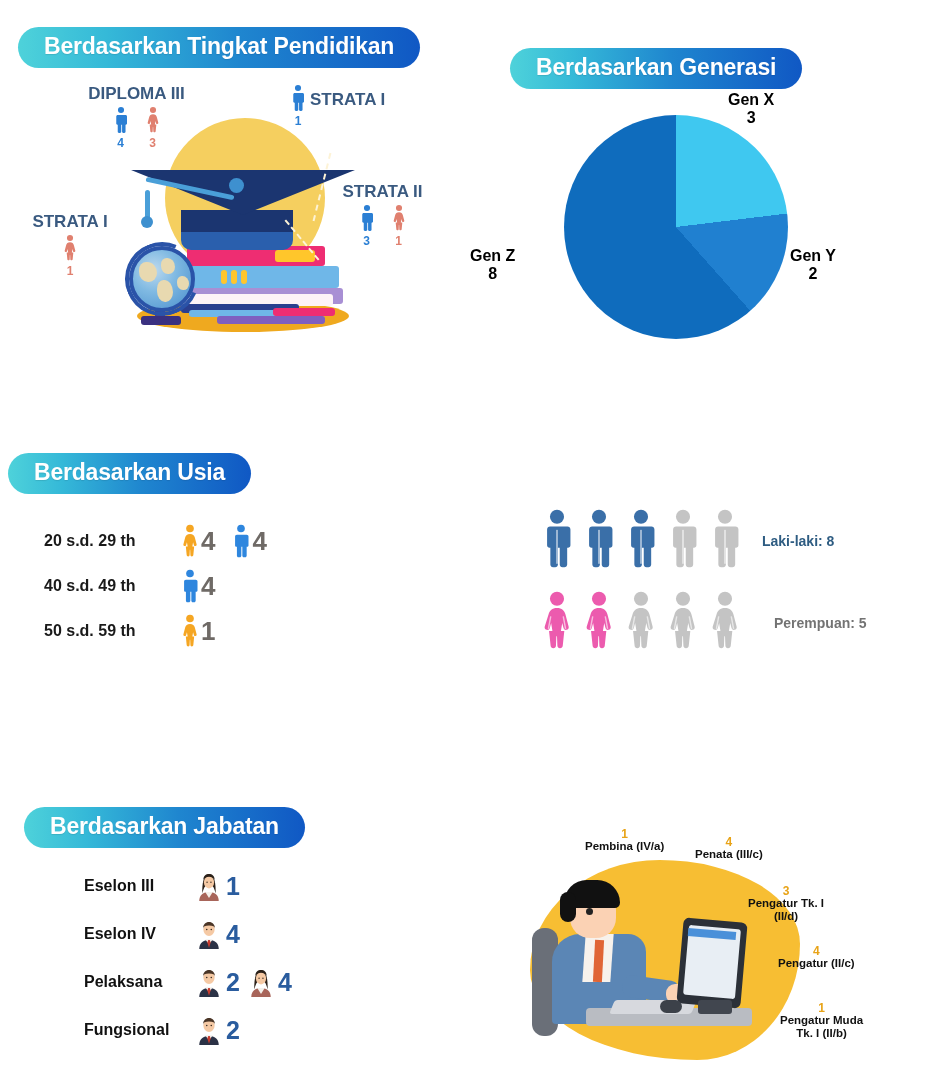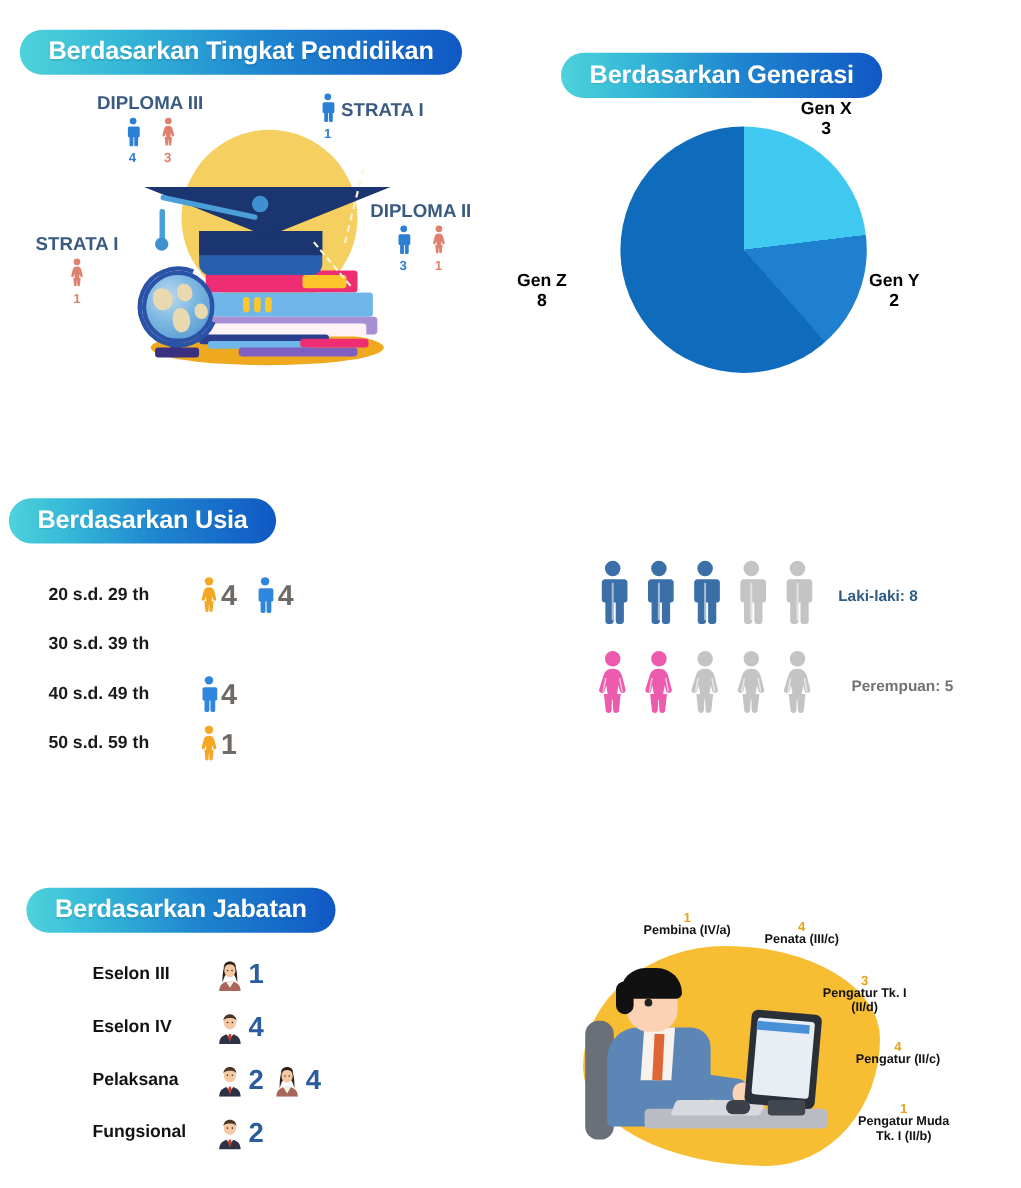--- a/index.html
+++ b/index.html
@@ -174,21 +174,21 @@
               <circle cx="12" cy="5" r="4.6" fill="#2b7fd4"></circle>
               <path d="M5.2 12.5h13.6c1.3 0 2.2 1 2.2 2.2v10.6c0 1-.8 1.7-1.7 1.7h-.5v10.6c0 1-.8 1.8-1.8 1.8h-1.6c-1 0-1.8-.8-1.8-1.8V27h-1.2v10.6c0 1-.8 1.8-1.8 1.8H8.9c-1 0-1.8-.8-1.8-1.8V27h-.5c-1 0-1.7-.8-1.7-1.7V14.7c0-1.2.9-2.2 2.2-2.2z" fill="#2b7fd4"></path>
             </svg>
             <div class="fig-num" style="color:#2b7fd4">1</div>
           </div>
         </div>
       <div class="edu-label" style="margin-top:6px;margin-left:4px;">STRATA I</div>
     </div>
   </div>
   <div class="edu-item" id="edu2" style="left:325px;top:182px;width:115px;">
-    <div class="edu-label">DIPLOMA II</div>
+    <div class="edu-label">STRATA II</div>
     <div class="edu-figs">
         <div class="fig">
           <svg viewBox="0 0 24 40" width="16" height="28">
             <circle cx="12" cy="5" r="4.6" fill="#2b7fd4"></circle>
             <path d="M5.2 12.5h13.6c1.3 0 2.2 1 2.2 2.2v10.6c0 1-.8 1.7-1.7 1.7h-.5v10.6c0 1-.8 1.8-1.8 1.8h-1.6c-1 0-1.8-.8-1.8-1.8V27h-1.2v10.6c0 1-.8 1.8-1.8 1.8H8.9c-1 0-1.8-.8-1.8-1.8V27h-.5c-1 0-1.7-.8-1.7-1.7V14.7c0-1.2.9-2.2 2.2-2.2z" fill="#2b7fd4"></path>
           </svg>
           <div class="fig-num" style="color:#2b7fd4">3</div>
         </div>
         <div class="fig">
           <svg viewBox="0 0 24 40" width="16" height="28">
@@ -249,24 +249,20 @@
           <div class="age-group">
             <svg viewBox="0 0 24 40" width="20" height="34">
               <circle cx="12" cy="5" r="4.6" fill="#2e86de"></circle>
               <path d="M5.2 12.5h13.6c1.3 0 2.2 1 2.2 2.2v10.6c0 1-.8 1.7-1.7 1.7h-.5v10.6c0 1-.8 1.8-1.8 1.8h-1.6c-1 0-1.8-.8-1.8-1.8V27h-1.2v10.6c0 1-.8 1.8-1.8 1.8H8.9c-1 0-1.8-.8-1.8-1.8V27h-.5c-1 0-1.7-.8-1.7-1.7V14.7c0-1.2.9-2.2 2.2-2.2z" fill="#2e86de"></path>
             </svg>
             <div class="age-count">4</div>
           </div>
         </div>
       </div>
       <div class="age-row">
-        <div class="age-label">30 s.d. 39 th</div>
-        <div class="age-groups"></div>
-      </div>
-      <div class="age-row">
         <div class="age-label">40 s.d. 49 th</div>
         <div class="age-groups">
           <div class="age-group">
             <svg viewBox="0 0 24 40" width="20" height="34">
               <circle cx="12" cy="5" r="4.6" fill="#2e86de"></circle>
               <path d="M5.2 12.5h13.6c1.3 0 2.2 1 2.2 2.2v10.6c0 1-.8 1.7-1.7 1.7h-.5v10.6c0 1-.8 1.8-1.8 1.8h-1.6c-1 0-1.8-.8-1.8-1.8V27h-1.2v10.6c0 1-.8 1.8-1.8 1.8H8.9c-1 0-1.8-.8-1.8-1.8V27h-.5c-1 0-1.7-.8-1.7-1.7V14.7c0-1.2.9-2.2 2.2-2.2z" fill="#2e86de"></path>
             </svg>
             <div class="age-count">4</div>
           </div>
         </div>

